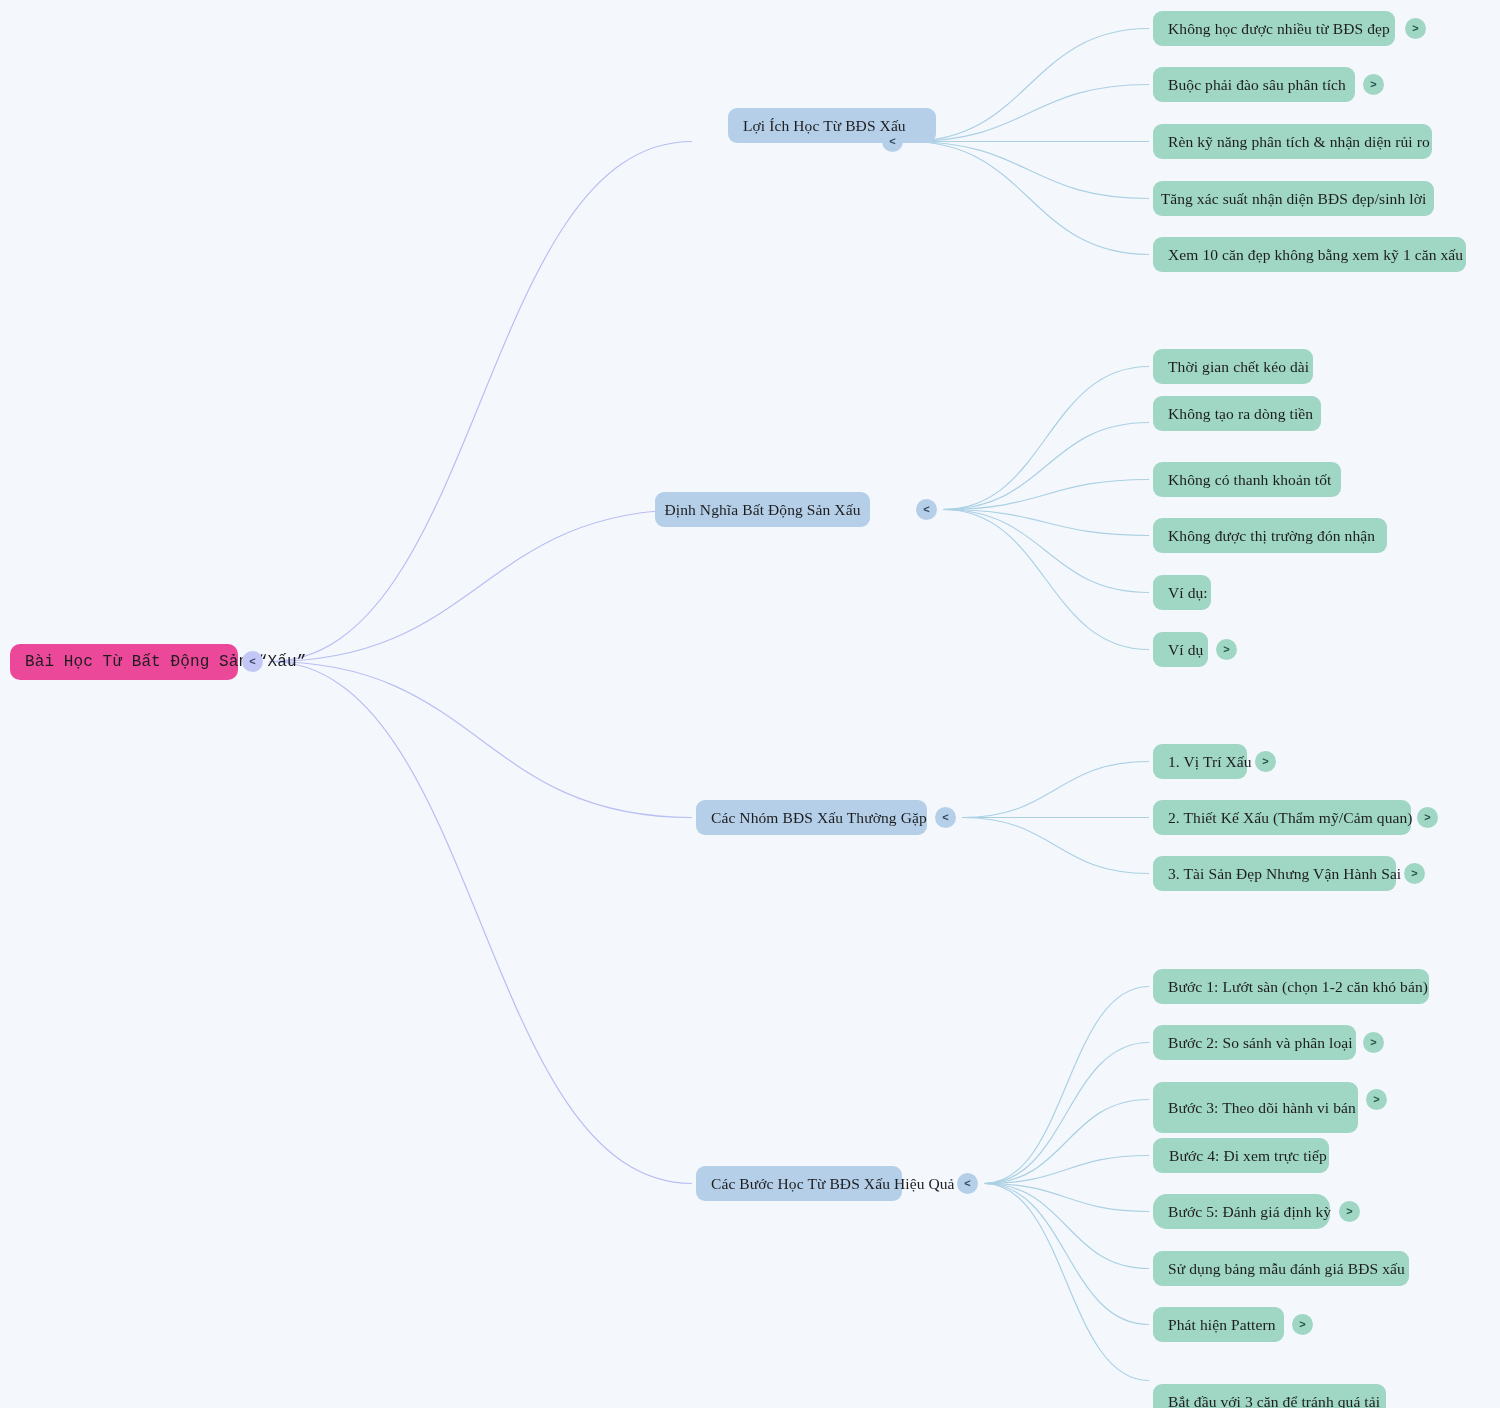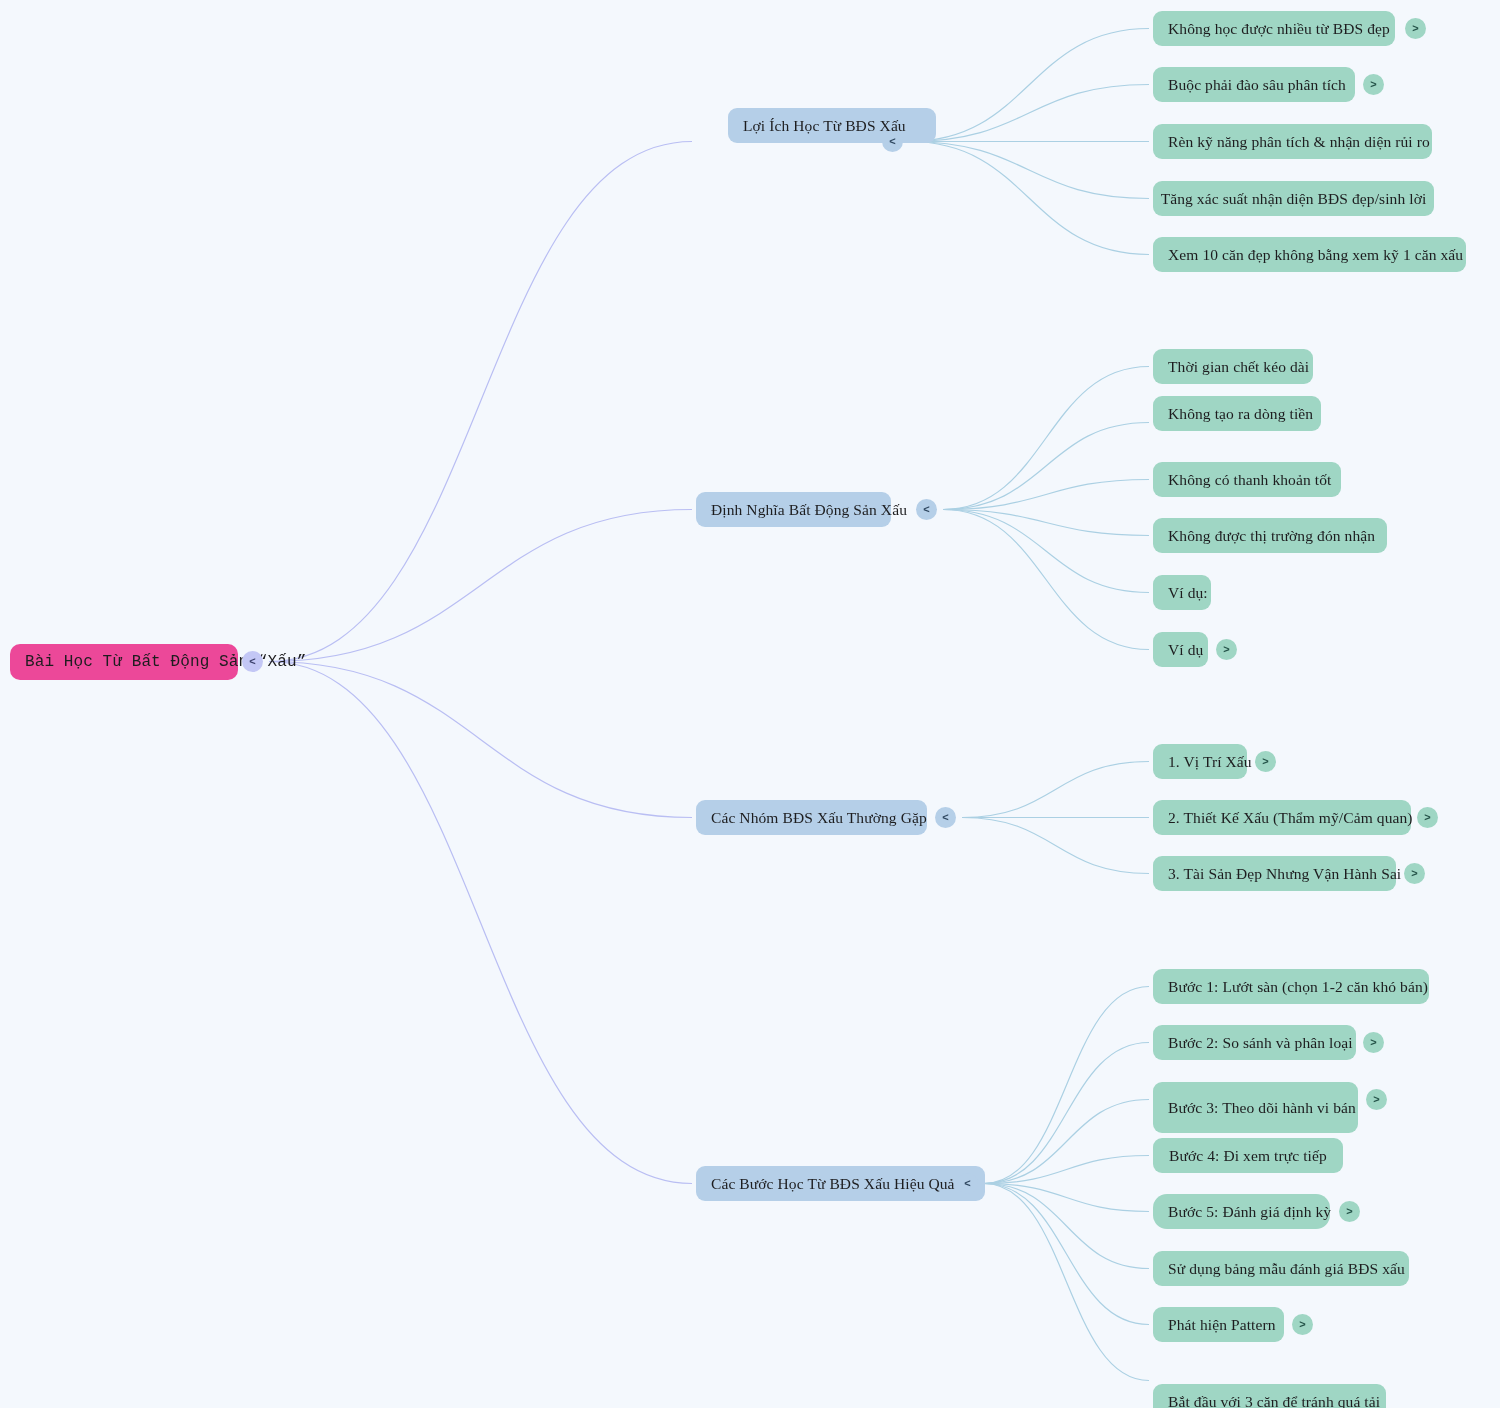--- a/index.html
+++ b/index.html
@@ -126,21 +126,21 @@
       <div class="toggle green" style="left: 1363px; top: 74px;">&gt;</div>
       <div class="node leaf" style="left: 1153px; top: 124px; width: 279px; height: 35px;">
         <span>Rèn kỹ năng phân tích &amp; nhận diện rủi ro</span>
       </div>
       <div class="node leaf" style="left: 1153px; top: 181px; width: 281px; height: 35px; justify-content: center;">
         <span>Tăng xác suất nhận diện BĐS đẹp/sinh lời</span>
       </div>
       <div class="node leaf" style="left: 1153px; top: 237px; width: 313px; height: 35px;">
         <span>Xem 10 căn đẹp không bằng xem kỹ 1 căn xấu</span>
       </div>
-      <div class="node branch" style="left: 696px; top: 492px; width: 195px; height: 35px;">
+      <div class="node branch" style="left: 655px; top: 492px; width: 215px; height: 35px; justify-content: center;">
         <span>Định Nghĩa Bất Động Sản Xấu</span>
       </div>
       <div class="toggle blue" style="left: 916px; top: 499px;">&lt;</div>
       <div class="node leaf" style="left: 1153px; top: 349px; width: 160px; height: 35px;">
         <span>Thời gian chết kéo dài</span>
       </div>
       <div class="node leaf" style="left: 1153px; top: 396px; width: 168px; height: 35px;">
         <span>Không tạo ra dòng tiền</span>
       </div>
       <div class="node leaf" style="left: 1153px; top: 462px; width: 188px; height: 35px;">
@@ -165,36 +165,36 @@
       </div>
       <div class="toggle green" style="left: 1255px; top: 751px;">&gt;</div>
       <div class="node leaf" style="left: 1153px; top: 800px; width: 258px; height: 35px;">
         <span>2. Thiết Kế Xấu (Thẩm mỹ/Cảm quan)</span>
       </div>
       <div class="toggle green" style="left: 1417px; top: 807px;">&gt;</div>
       <div class="node leaf" style="left: 1153px; top: 856px; width: 243px; height: 35px;">
         <span>3. Tài Sản Đẹp Nhưng Vận Hành Sai</span>
       </div>
       <div class="toggle green" style="left: 1404px; top: 863px;">&gt;</div>
-      <div class="node branch" style="left: 696px; top: 1166px; width: 289px; height: 35px;">
+      <div class="node branch" style="left: 696px; top: 1166px; width: 206px; height: 35px;">
         <span>Các Bước Học Từ BĐS Xấu Hiệu Quả</span>
       </div>
       <div class="toggle blue" style="left: 957px; top: 1173px;">&lt;</div>
       <div class="node leaf" style="left: 1153px; top: 969px; width: 276px; height: 35px;">
         <span>Bước 1: Lướt sàn (chọn 1-2 căn khó bán)</span>
       </div>
       <div class="node leaf" style="left: 1153px; top: 1025px; width: 203px; height: 35px;">
         <span>Bước 2: So sánh và phân loại</span>
       </div>
       <div class="toggle green" style="left: 1363px; top: 1032px;">&gt;</div>
       <div class="node leaf" style="left: 1153px; top: 1082px; width: 205px; height: 51px;">
         <span>Bước 3: Theo dõi hành vi bán</span>
       </div>
       <div class="toggle green" style="left: 1366px; top: 1089px;">&gt;</div>
-      <div class="node leaf" style="left: 1153px; top: 1138px; width: 190px; height: 35px; padding-left: 16px;">
+      <div class="node leaf" style="left: 1153px; top: 1138px; width: 176px; height: 35px; padding-left: 16px;">
         <span>Bước 4: Đi xem trực tiếp</span>
       </div>
       <div class="node leaf" style="left: 1153px; top: 1194px; width: 177px; height: 35px; border-radius: 14px;">
         <span>Bước 5: Đánh giá định kỳ</span>
       </div>
       <div class="toggle green" style="left: 1339px; top: 1201px;">&gt;</div>
       <div class="node leaf" style="left: 1153px; top: 1251px; width: 256px; height: 35px;">
         <span>Sử dụng bảng mẫu đánh giá BĐS xấu</span>
       </div>
       <div class="node leaf" style="left: 1153px; top: 1307px; width: 131px; height: 35px;">

